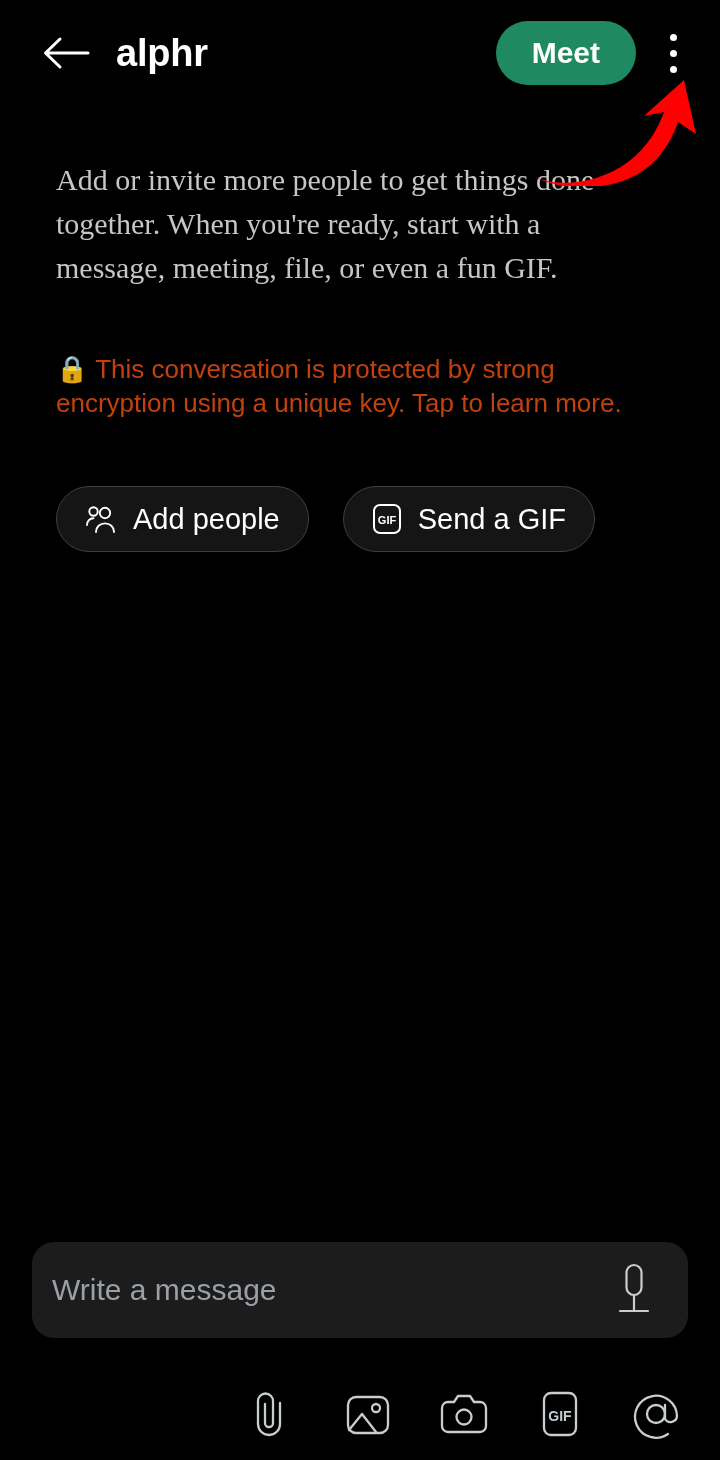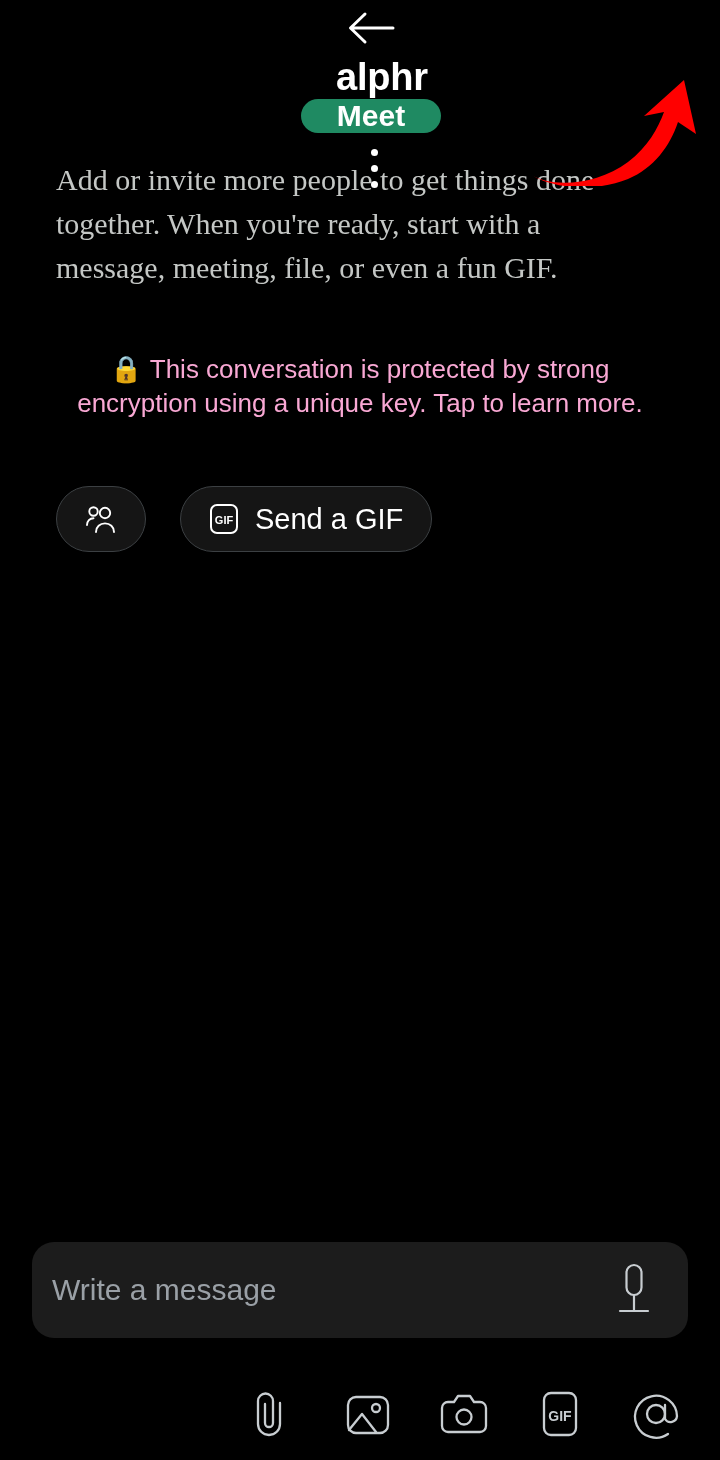--- a/index.html
+++ b/index.html
@@ -21,21 +21,20 @@
   
   .appbar {
     position: absolute;
     top: 0; left: 0;
     width: 720px;
     height: 106px;
     display: flex;
     align-items: center;
     padding: 0 16px 0 38px;
     z-index: 5;
-    flex-direction: column;
   }
 
   .back-btn {
     width: 56px;
     height: 56px;
     display: flex;
     align-items: center;
     justify-content: center;
     flex: 0 0 auto;
   }
@@ -121,24 +120,23 @@
     line-height: 44px;
     margin-top: 52px;
     max-width: 570px;
     font-family: Liberation Serif, serif;
   }
 
   .encryption-note {
     margin-top: 62px;
     font-size: 26px;
     line-height: 34px;
-    color: #f9a8d4;
+    color: #c2410c;
     cursor: pointer;
     max-width: 612px;
-    text-align: center;
   }
   .encryption-note .lock { font-size: 26px; }
 
   
   .action-row {
     margin-top: 66px;
     display: flex;
     gap: 34px;
   }
 
@@ -272,20 +270,21 @@
 
     <div class="pill">
       <span class="pill-icon">
         <svg width="32" height="28" viewBox="0 0 32 28" fill="none">
           <circle cx="20" cy="8" r="5.2" stroke="#ffffff" stroke-width="1.9"></circle>
           <path d="M11 27 c0-5.2 4-8.6 9-8.6 s9 3.4 9 8.6" stroke="#ffffff" stroke-width="1.9" stroke-linecap="round"></path>
           <circle cx="8.5" cy="6.5" r="4.2" stroke="#ffffff" stroke-width="1.9"></circle>
           <path d="M2 20 c0-4 2.8-6.8 6.5-6.8" stroke="#ffffff" stroke-width="1.9" stroke-linecap="round"></path>
         </svg>
       </span>
+      <span class="pill-label">Add people</span>
     </div>
 
     <div class="pill">
       <span class="pill-icon">
         <svg width="30" height="32" viewBox="0 0 30 32" fill="none">
           <rect x="2" y="2" width="26" height="28" rx="6" stroke="#ffffff" stroke-width="2"></rect>
           <text x="15" y="21" font-family="Liberation Sans, sans-serif" font-size="11" font-weight="bold" fill="#ffffff" text-anchor="middle">GIF</text>
         </svg>
       </span>
       <span class="pill-label">Send a GIF</span>

